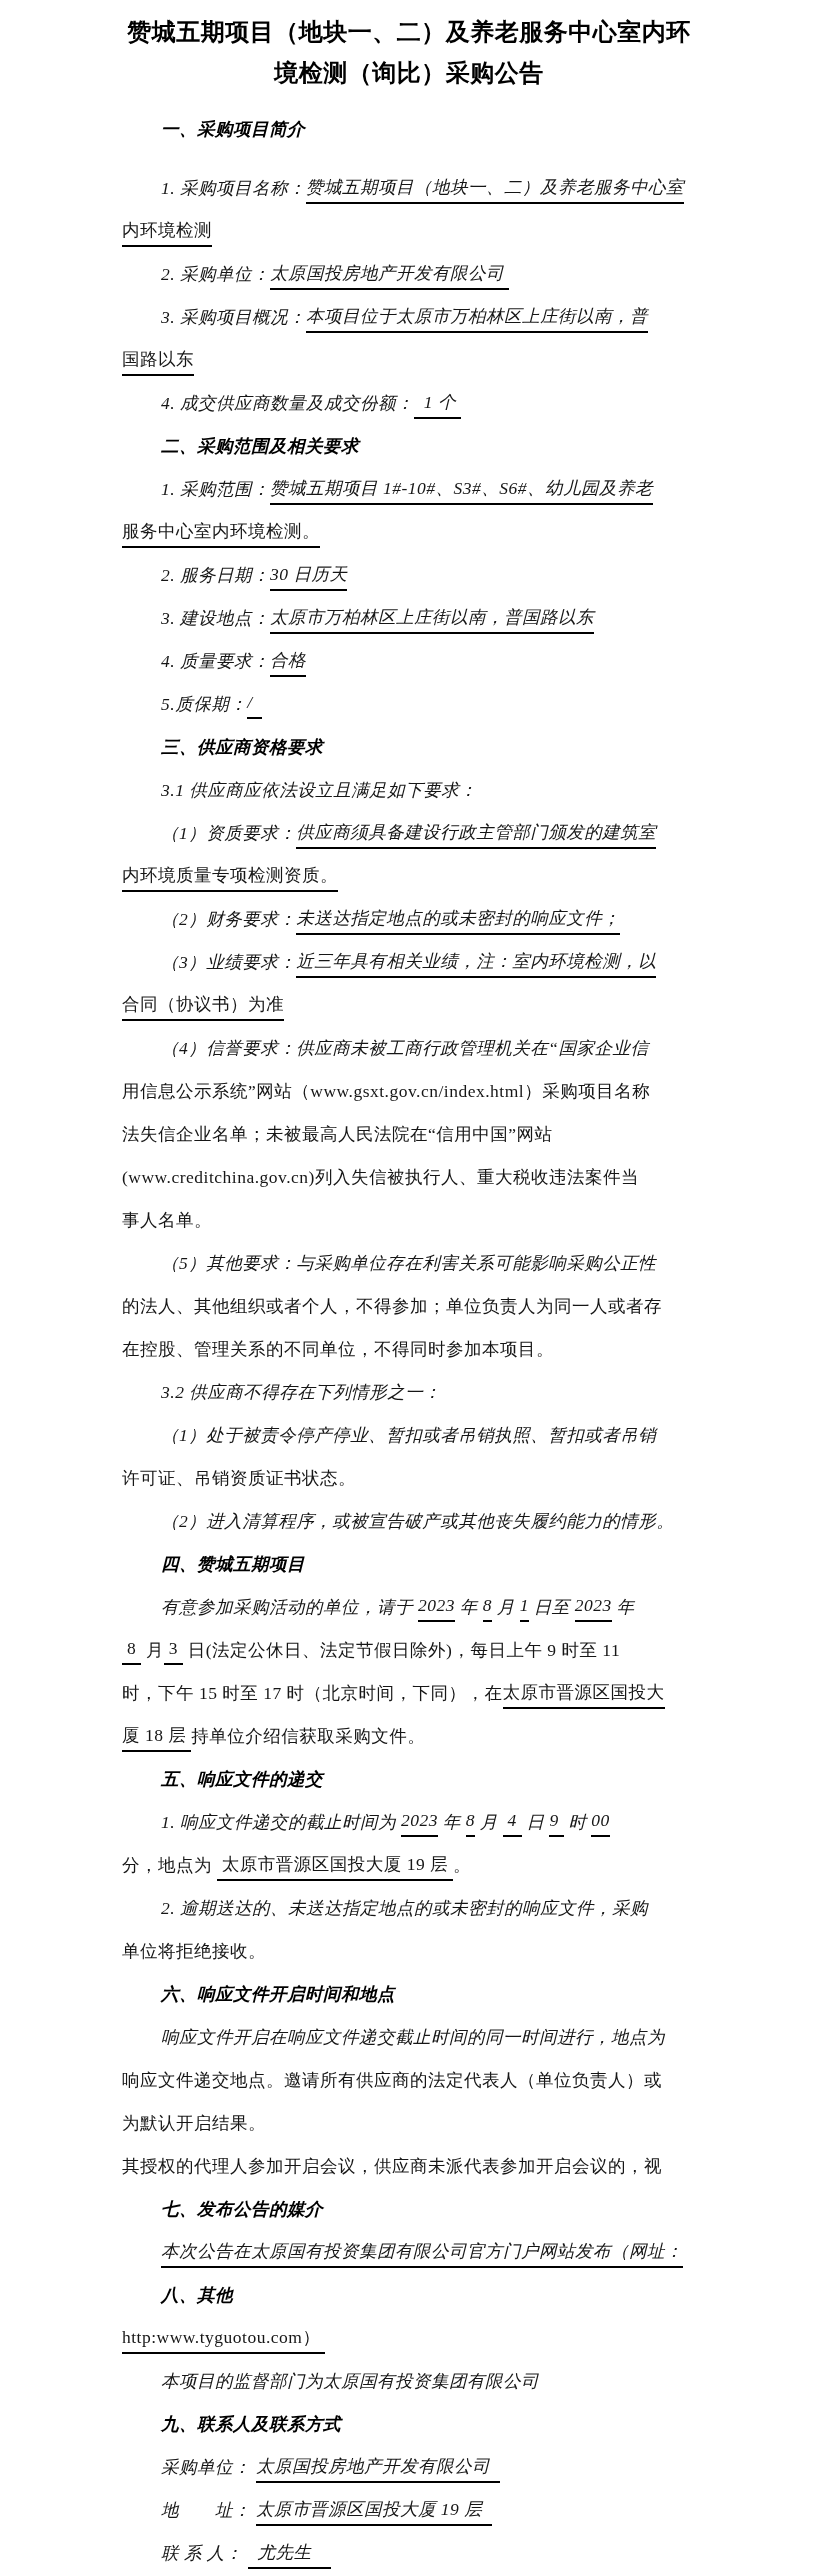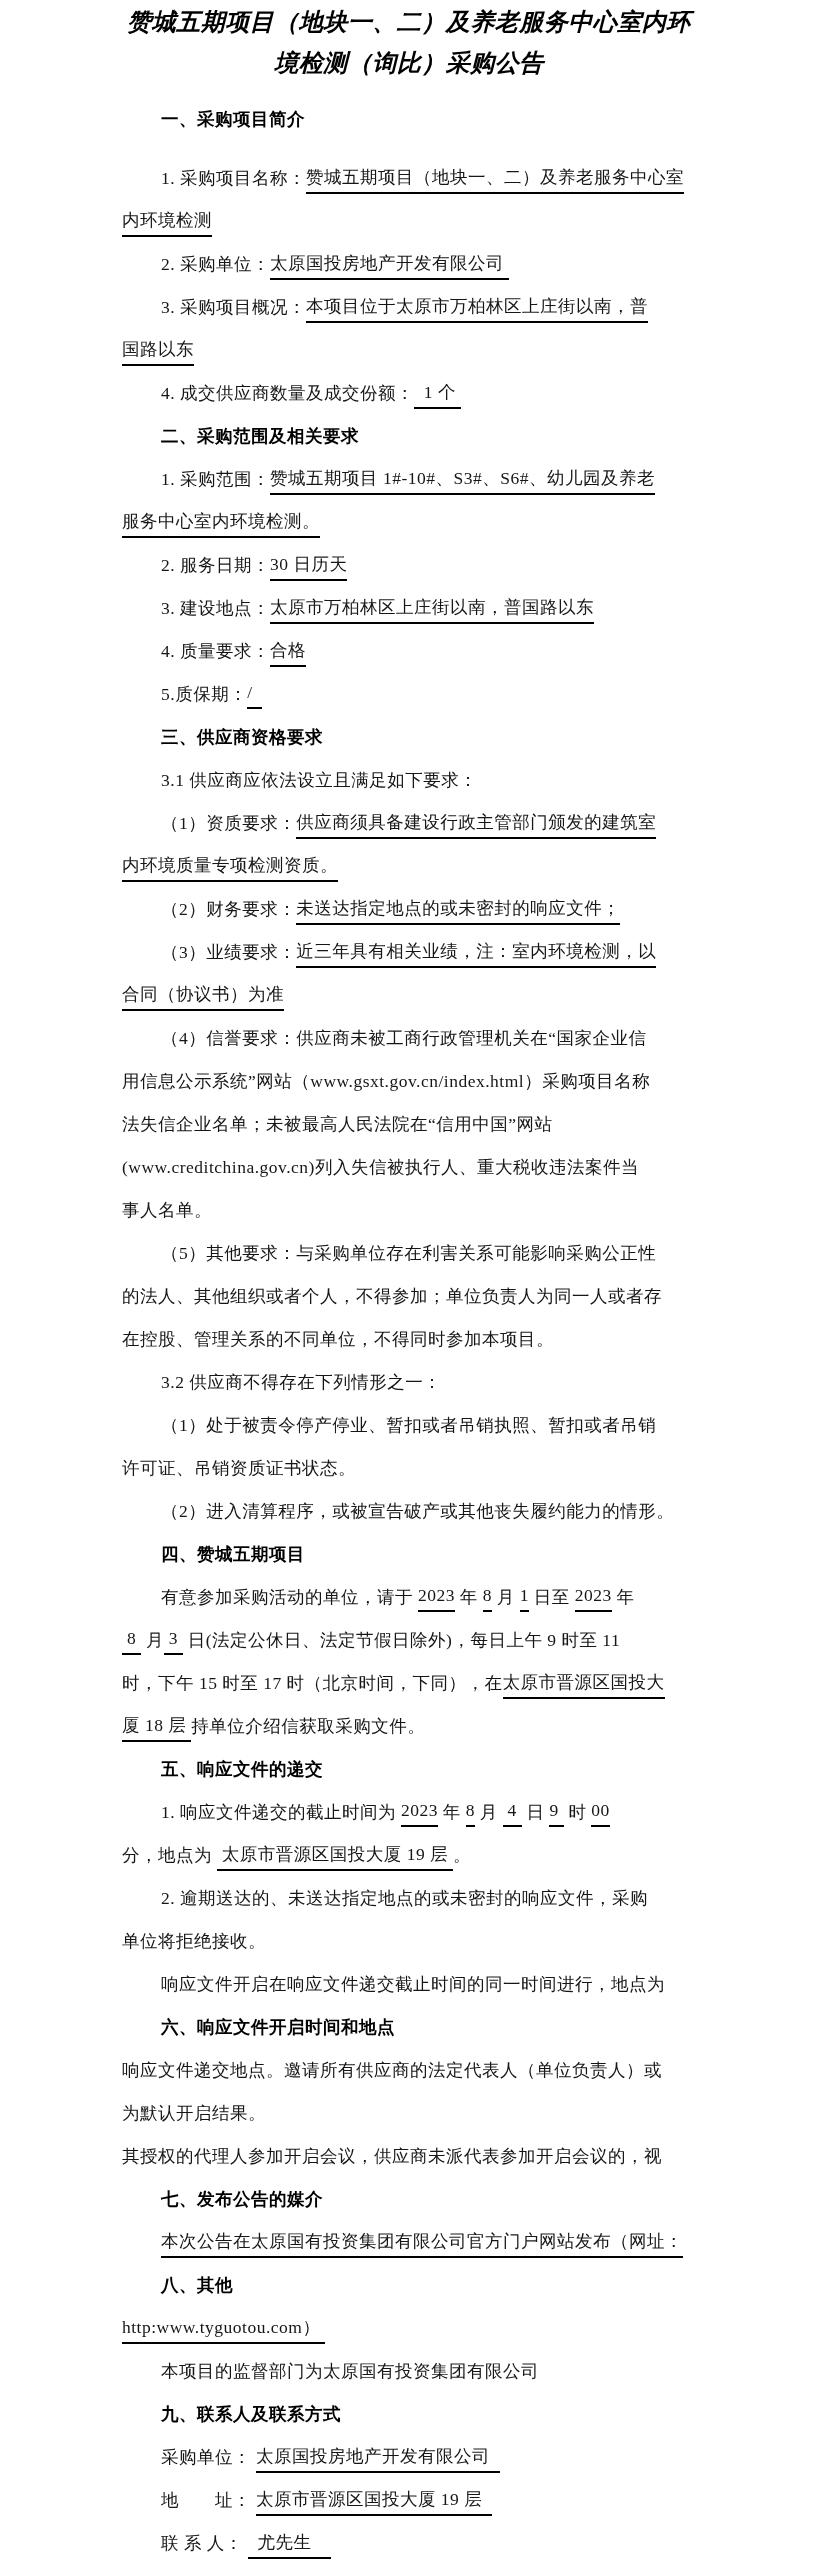--- a/index.html
+++ b/index.html
@@ -5,21 +5,21 @@
   html, body { margin: 0; padding: 0; background: #ffffff; }
   .page {
     position: relative;
     width: 818px;
     height: 2596px;
     background: #ffffff;
     overflow: hidden;
     font-family: "Liberation Serif", "DejaVu Serif", serif;
     color: #161616;
   }
-  .title-block { padding-top: 1px; font-style: italic; }
+  .title-block { padding-top: 11px; }
   .title-line {
     height: 41px;
     display: flex;
     align-items: center;
     justify-content: center;
     font-size: 24px;
     font-weight: bold;
     letter-spacing: 0.5px;
     color: #000000;
     white-space: pre;
@@ -30,21 +30,21 @@
   }
   .line {
     height: 43px;
     display: flex;
     flex-wrap: nowrap;
     align-items: center;
     font-size: 17.5px;
     letter-spacing: 0.5px;
     white-space: pre;
   }
-  .line.indent { padding-left: 39px; }
+  .line.indent { padding-left: 39px; font-style: italic; }
   .line.bold { font-weight: bold; color: #000000; }
   .line.gap-before { margin-top: 16px; }
   .seg {
     white-space: pre;
     padding-bottom: 3.1px;
     padding-top: 1px;
   }
   .seg.u { border-bottom: 2.1px solid #000000; }
 </style>
 </head>
@@ -92,22 +92,22 @@
       <div class="line indent bold"><span class="seg">四、赞城五期项目</span></div>
       <div class="line indent"><span class="seg">有意参加采购活动的单位，请于 </span><span class="seg u">2023</span><span class="seg"> 年 </span><span class="seg u">8</span><span class="seg"> 月 </span><span class="seg u">1</span><span class="seg"> 日至 </span><span class="seg u">2023</span><span class="seg"> 年</span></div>
       <div class="line"><span class="seg u"> 8 </span><span class="seg"> 月</span><span class="seg u"> 3 </span><span class="seg"> 日(法定公休日、法定节假日除外)，每日上午 9 时至 11</span></div>
       <div class="line"><span class="seg">时，下午 15 时至 17 时（北京时间，下同），在</span><span class="seg u">太原市晋源区国投大</span></div>
       <div class="line"><span class="seg u">厦 18 层 </span><span class="seg">持单位介绍信获取采购文件。</span></div>
       <div class="line indent bold"><span class="seg">五、响应文件的递交</span></div>
       <div class="line indent"><span class="seg">1. 响应文件递交的截止时间为 </span><span class="seg u">2023</span><span class="seg"> 年 </span><span class="seg u">8</span><span class="seg"> 月 </span><span class="seg u"> 4 </span><span class="seg"> 日 </span><span class="seg u">9 </span><span class="seg"> 时 </span><span class="seg u">00</span></div>
       <div class="line"><span class="seg">分，地点为 </span><span class="seg u"> 太原市晋源区国投大厦 19 层 </span><span class="seg">。</span></div>
       <div class="line indent"><span class="seg">2. 逾期送达的、未送达指定地点的或未密封的响应文件，采购</span></div>
       <div class="line"><span class="seg">单位将拒绝接收。</span></div>
+      <div class="line indent bold"><span class="seg">六、响应文件开启时间和地点</span></div>
       <div class="line indent"><span class="seg">响应文件开启在响应文件递交截止时间的同一时间进行，地点为</span></div>
-      <div class="line indent bold"><span class="seg">六、响应文件开启时间和地点</span></div>
       <div class="line"><span class="seg">响应文件递交地点。邀请所有供应商的法定代表人（单位负责人）或</span></div>
       <div class="line"><span class="seg">为默认开启结果。</span></div>
       <div class="line"><span class="seg">其授权的代理人参加开启会议，供应商未派代表参加开启会议的，视</span></div>
       <div class="line indent bold"><span class="seg">七、发布公告的媒介</span></div>
       <div class="line indent"><span class="seg u">本次公告在太原国有投资集团有限公司官方门户网站发布（网址：</span></div>
       <div class="line indent bold"><span class="seg">八、其他</span></div>
       <div class="line"><span class="seg u">http:www.tyguotou.com） </span></div>
       <div class="line indent"><span class="seg">本项目的监督部门为太原国有投资集团有限公司</span></div>
       <div class="line indent bold"><span class="seg">九、联系人及联系方式</span></div>
       <div class="line indent"><span class="seg">采购单位： </span><span class="seg u">太原国投房地产开发有限公司  </span></div>

